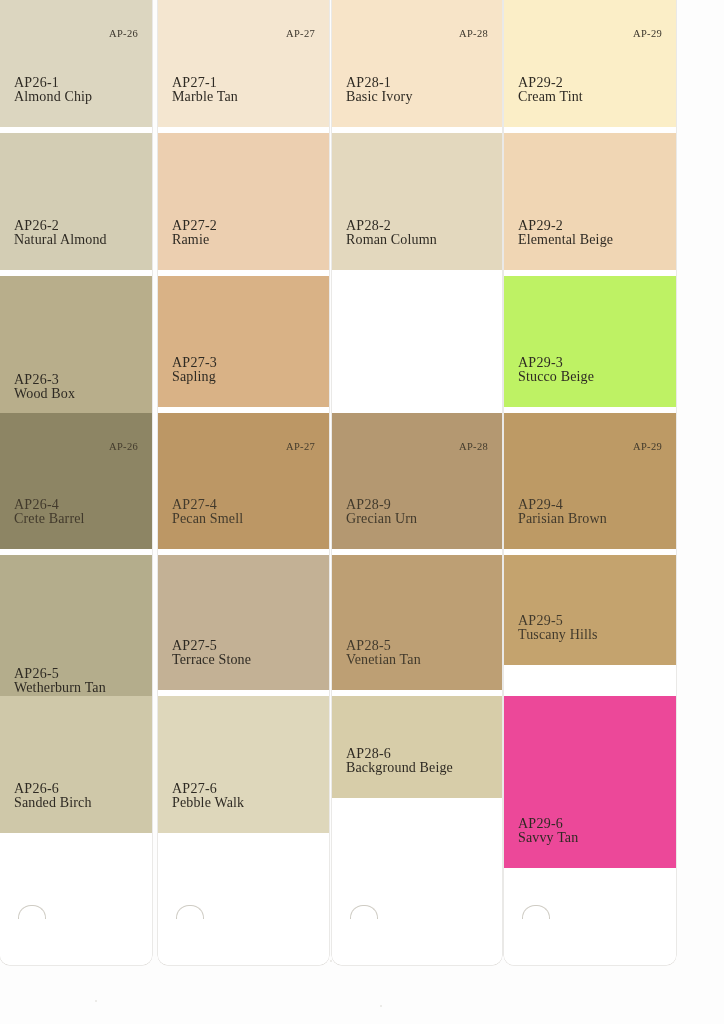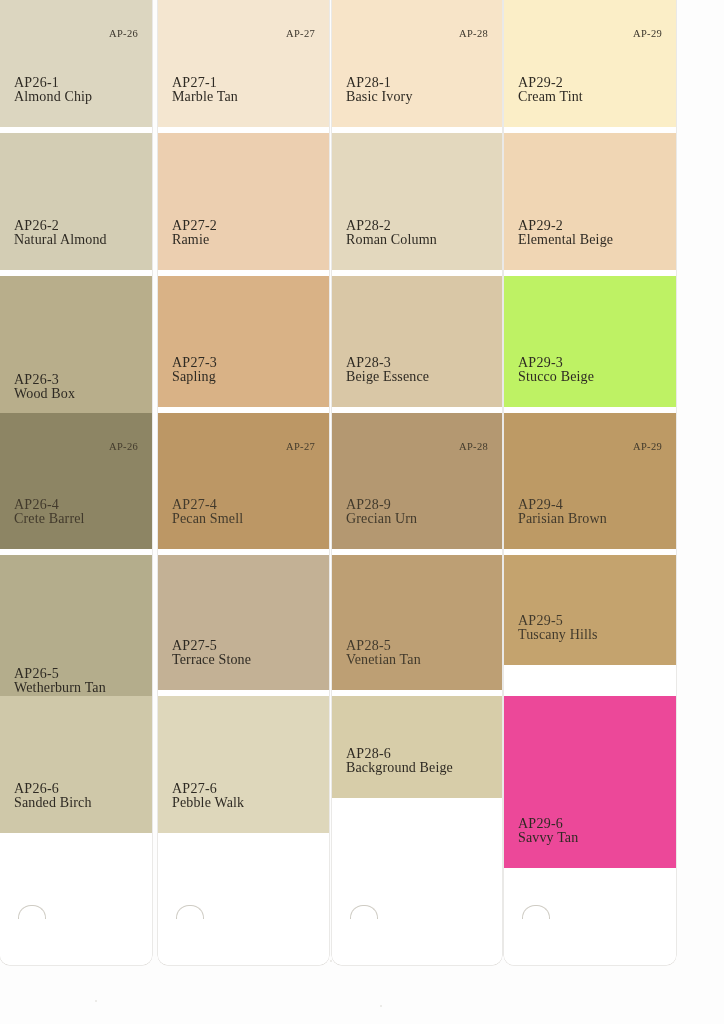--- a/index.html
+++ b/index.html
@@ -216,26 +216,20 @@
           <span class="chip-number">AP28-1</span>
           <span class="chip-name">Basic Ivory</span>
         </div>
       </div>
       <div class="swatch-chip" style="top: 133px; height: 137px; background: rgb(227, 216, 190);">
         <div class="chip-label">
           <span class="chip-number">AP28-2</span>
           <span class="chip-name">Roman Column</span>
         </div>
       </div>
-      <div class="swatch-chip" style="top: 276px; height: 131px; background: rgb(217, 199, 166);">
-        <div class="chip-label">
-          <span class="chip-number">AP28-3</span>
-          <span class="chip-name">Beige Essence</span>
-        </div>
-      </div>
       <div class="swatch-chip chip-dark" style="top: 413px; height: 136px; background: rgb(180, 152, 113);">
         <div class="chip-code-top">AP-28</div>
         <div class="chip-label">
           <span class="chip-number">AP28-9</span>
           <span class="chip-name">Grecian Urn</span>
         </div>
       </div>
       <div class="swatch-chip chip-dark" style="top: 555px; height: 135px; background: rgb(189, 159, 116);">
         <div class="chip-label">
           <span class="chip-number">AP28-5</span>

